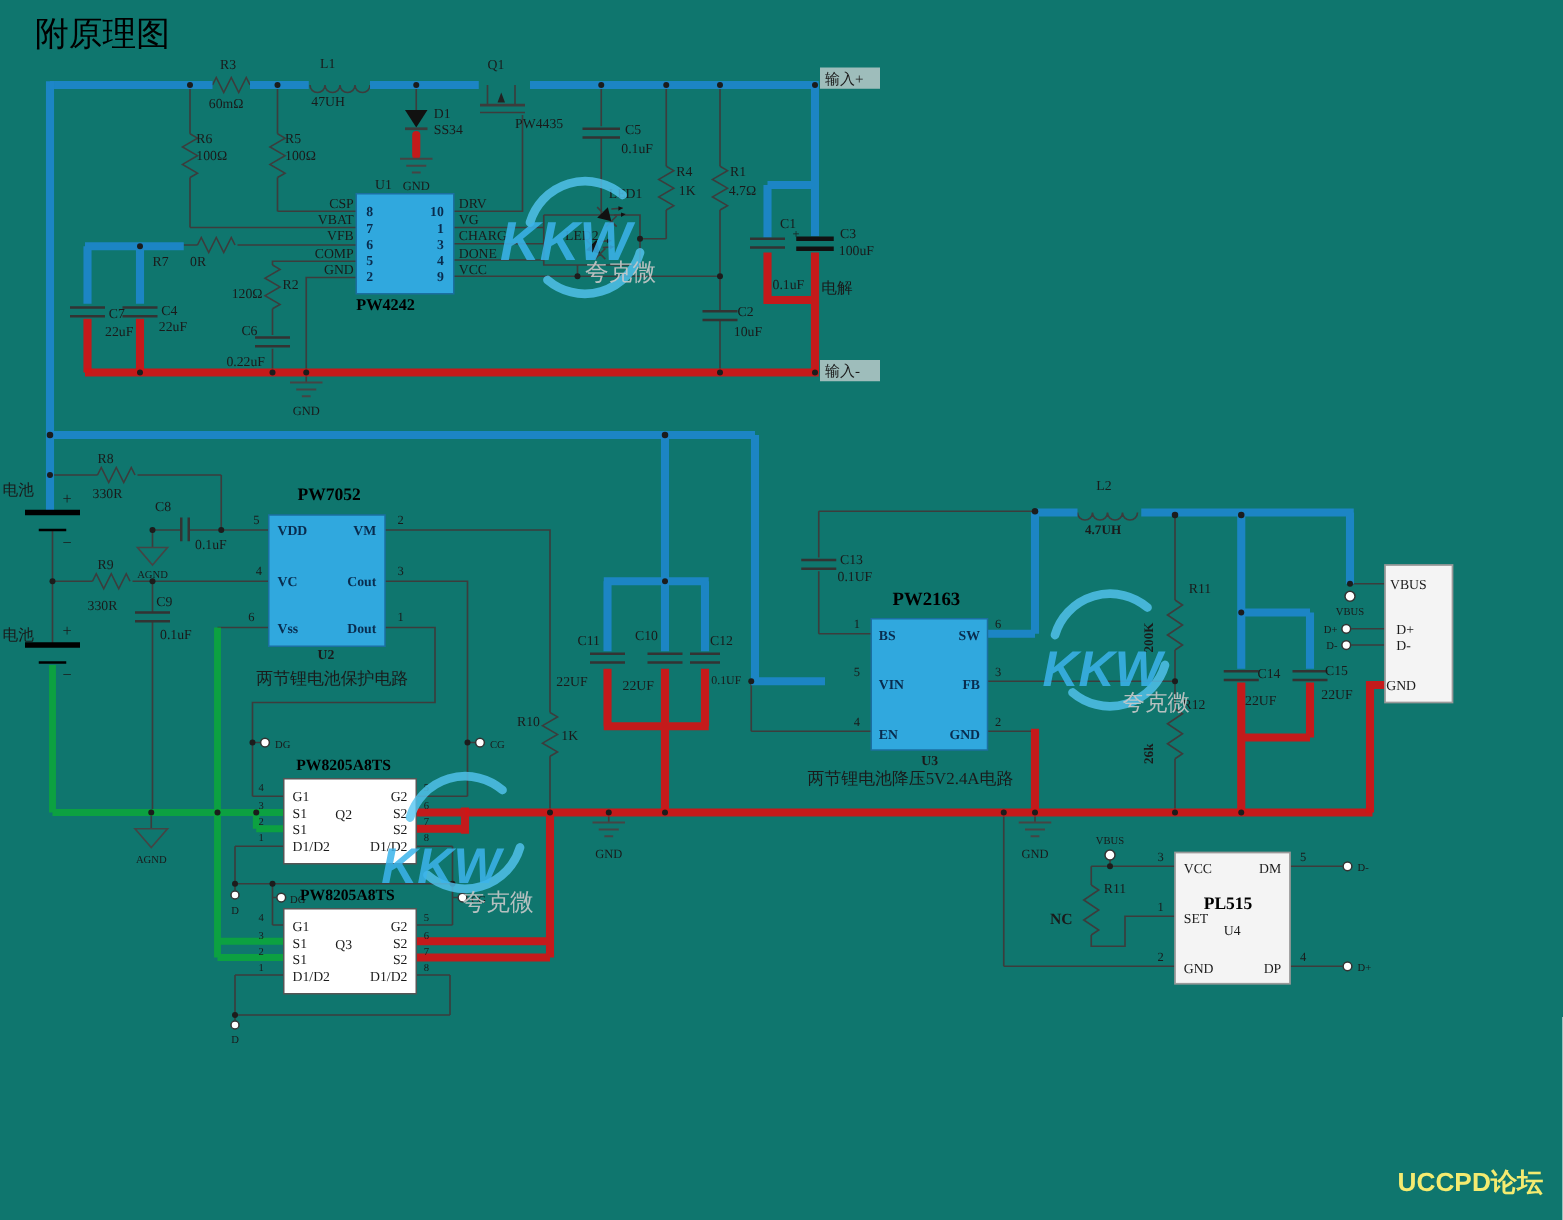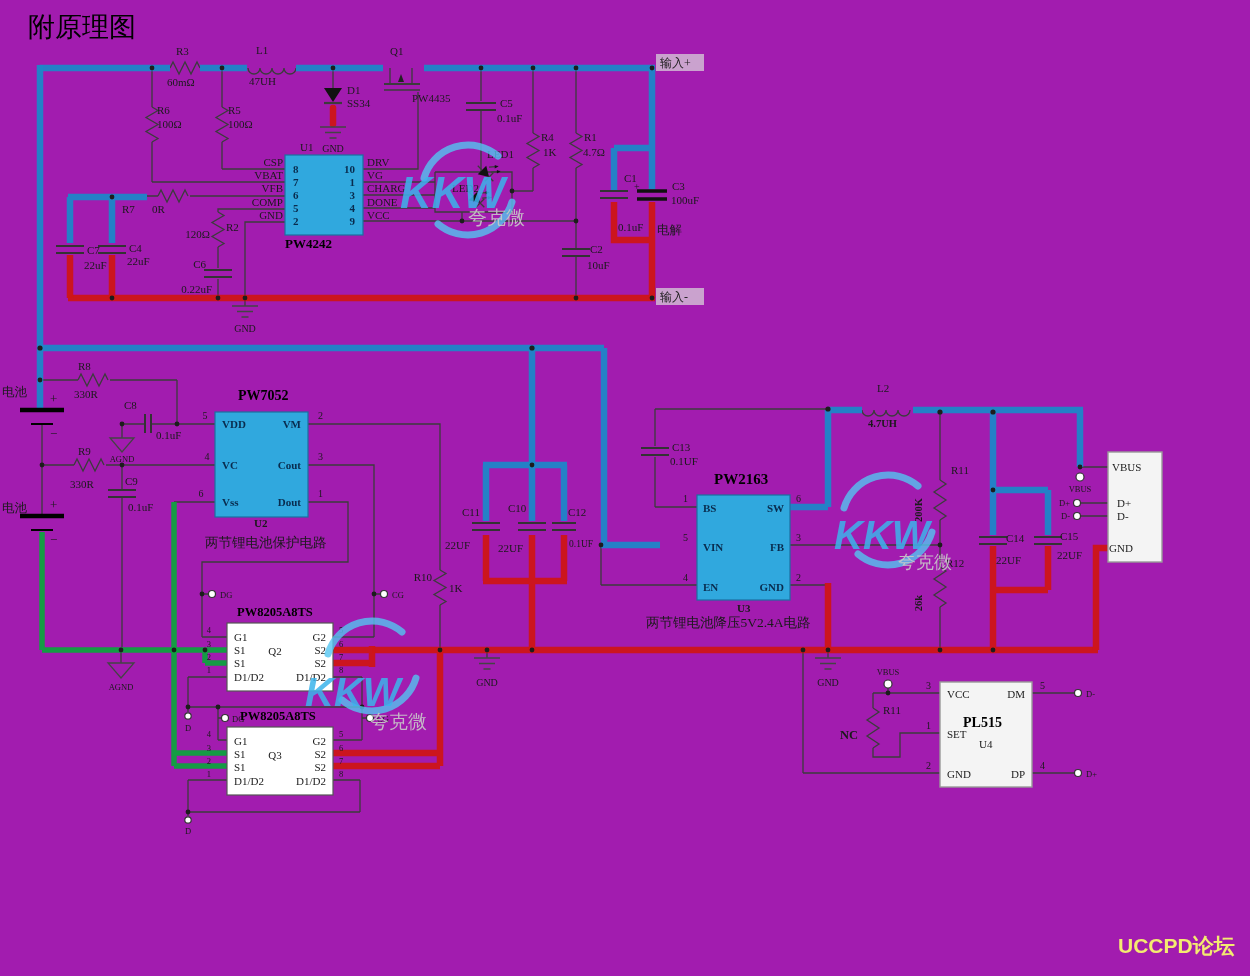--- a/index.html
+++ b/index.html
@@ -1,16 +1,16 @@
 <!DOCTYPE html>
 <html><head>
 <meta charset="utf-8">
 <style>
   html,body{margin:0;padding:0;background:#ffffff;}
-  #canvas{position:relative;width:1250px;height:976px;background:#a21caf;overflow:hidden;
+  #canvas{position:relative;width:1250px;height:976px;background:#0f766e;overflow:hidden;
           font-family:"Liberation Serif",serif;}
   svg text{font-family:"Liberation Serif",serif;fill:#1a1a1a;}
   .wt{stroke:#3c3c3c;stroke-width:1.3;fill:none;}
   .w2{stroke:#3c3c3c;stroke-width:2.2;fill:none;}
   .wb{stroke:#1d86c8;stroke-width:6.5;fill:none;opacity:.95;}
   .wr{stroke:#cf1516;stroke-width:6.5;fill:none;opacity:.95;}
   .wg{stroke:#0da33e;stroke-width:5.5;fill:none;opacity:.95;}
   .cap{stroke:#333;stroke-width:2;fill:none;}
   .cap3{stroke:#111;stroke-width:3.6;fill:none;}
   .gndl{stroke:#444;stroke-width:1.6;fill:none;}

